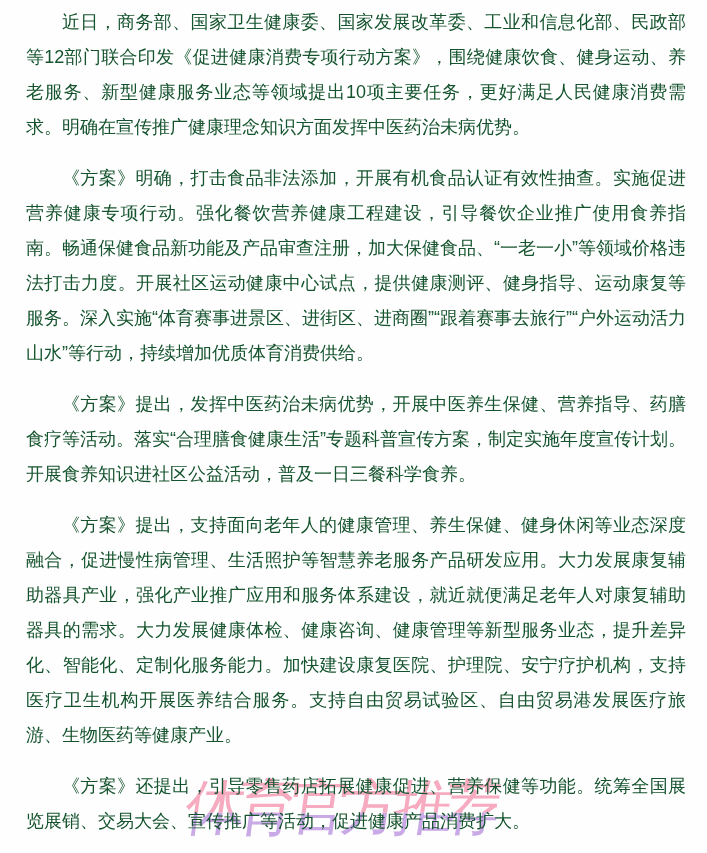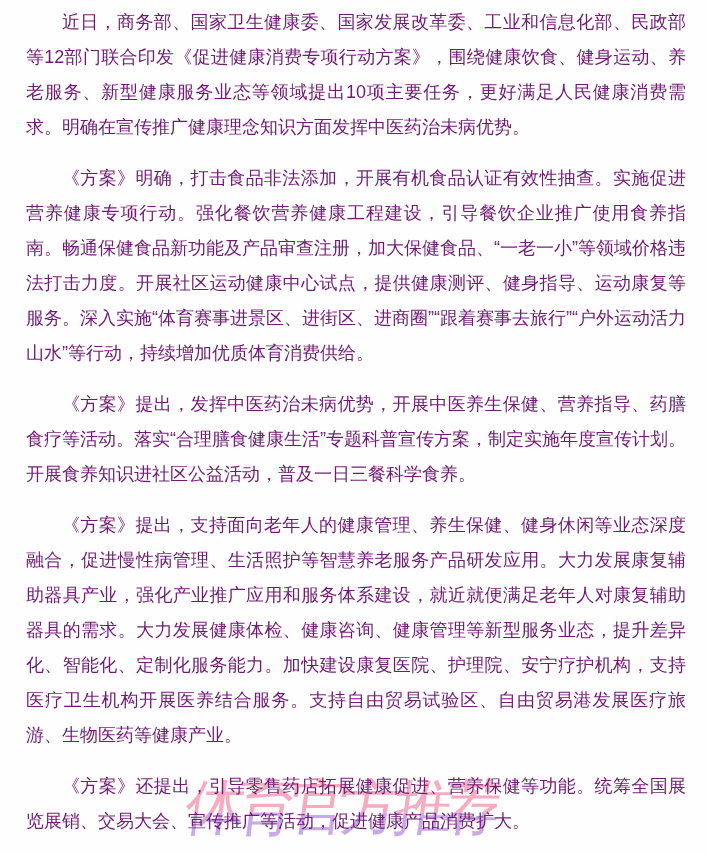--- a/index.html
+++ b/index.html
@@ -11,21 +11,21 @@
     height: 853px;
     background: #fefefe;
     overflow: hidden;
     position: relative;
     font-family: "Liberation Sans", sans-serif;
   }
   .article {
     position: relative;
     z-index: 1;
     padding: 5px 21px 0 26px;
-    color: #701a75;
+    color: #14532d;
     font-size: 18px;
     line-height: 35px;
     text-align: justify;
     text-justify: inter-ideograph;
   }
   .article p.para {
     margin: 0 0 16px 0;
     text-indent: 2em;
     word-break: break-all;
   }

